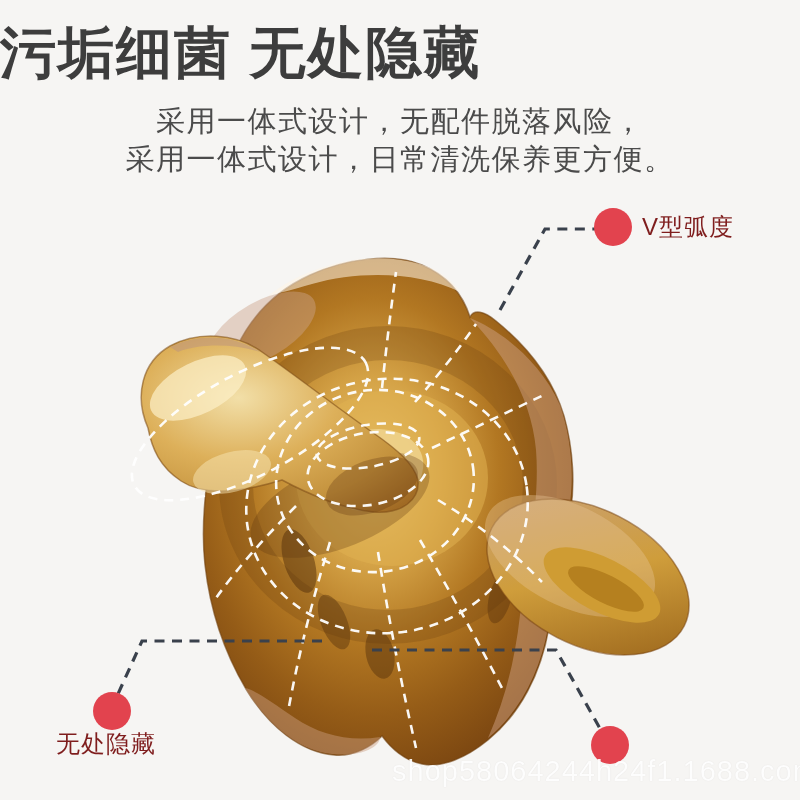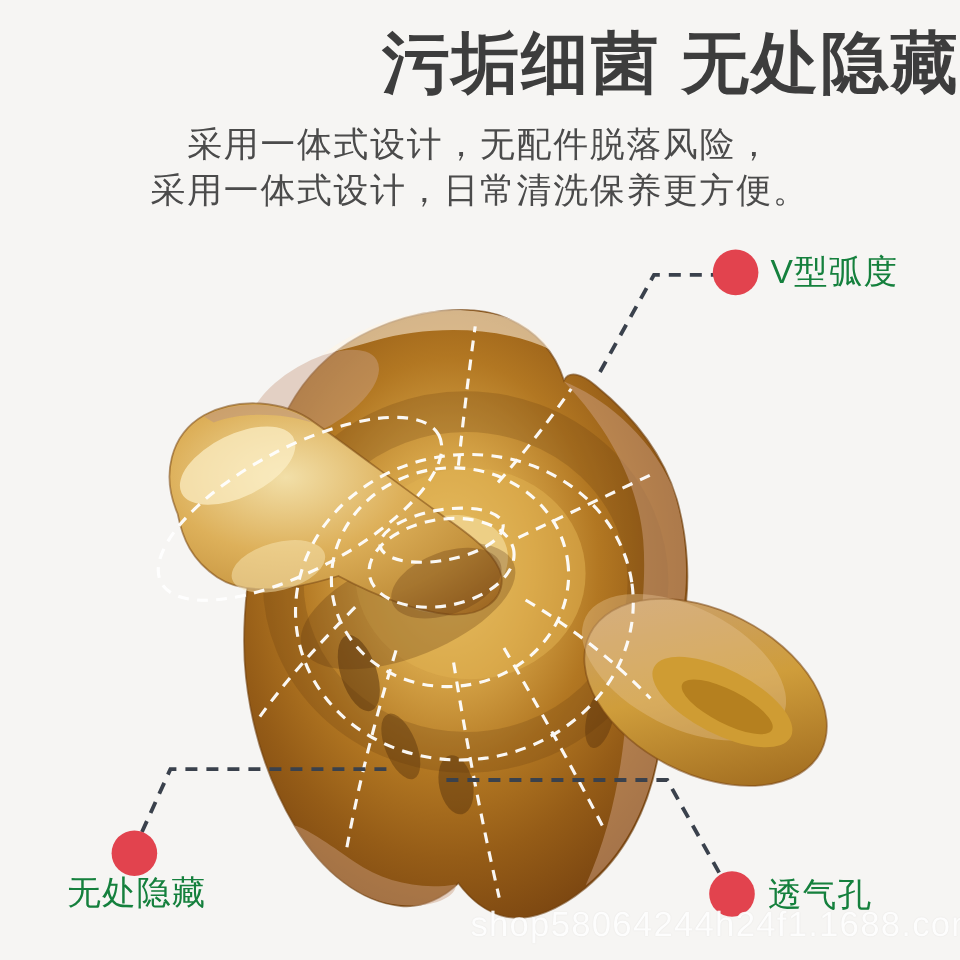--- a/index.html
+++ b/index.html
@@ -11,39 +11,39 @@
   }
   *{margin:0;padding:0;box-sizing:border-box;}
   html,body{background:#dddddd;}
   body{font-family:"Liberation Sans","DejaVu Sans",sans-serif;}
   .stage{
     position:relative;width:800px;height:800px;margin:0 auto;
     background:var(--bg);overflow:hidden;
   }
   .art{position:absolute;left:0;top:0;width:800px;height:800px;}
   .title{
-    position:absolute;left:0;right:0;top:24px;text-align:right;
+    position:absolute;left:0;right:0;top:24px;text-align:left;
     font-size:56px;line-height:58px;font-weight:700;color:var(--ink);
-    letter-spacing:2px;white-space:nowrap;margin-left:44px;
+    letter-spacing:2px;white-space:nowrap;
   }
   .subtitle{
     position:absolute;left:0;right:0;top:102px;text-align:center;
     font-size:29px;line-height:38px;font-weight:400;color:var(--subtext);
     letter-spacing:1.5px;
   }
   .callout-dot{
     position:absolute;width:38px;height:38px;border-radius:50%;
     background:var(--accent);
   }
   .dot-v-arc{left:594px;top:208px;}
   .dot-shield-base{left:93px;top:692px;}
   .dot-vent-hole{left:591px;top:726px;}
   .callout-label{
-    position:absolute;font-size:28px;line-height:32px;font-weight:500;
-    color:#15803d;letter-spacing:1px;white-space:nowrap;
+    position:absolute;font-size:24px;line-height:32px;font-weight:500;
+    color:#7f1d1d;letter-spacing:1px;white-space:nowrap;
   }
   .label-v-arc{left:642px;top:211px;}
   .label-shield-base{left:56px;top:728px;}
   .label-vent-hole{left:640px;top:730px;}
   .watermark{
     position:absolute;left:392px;top:755px;
     font-size:29px;line-height:32px;letter-spacing:1px;white-space:nowrap;
     color:rgba(255,255,255,0.92);
     text-shadow:0 0 1px rgba(120,115,110,0.18);
   }
@@ -169,16 +169,15 @@
     <div>采用一体式设计，日常清洗保养更方便。</div>
   </div>
 
   <div class="callout-dot dot-v-arc"></div>
   <div class="callout-label label-v-arc">V型弧度</div>
 
   <div class="callout-dot dot-shield-base"></div>
   <div class="callout-label label-shield-base">无处隐藏</div>
 
   <div class="callout-dot dot-vent-hole"></div>
-  <div class="callout-label label-vent-hole">透气孔</div>
 
   <div class="watermark">shop58064244h24f1.1688.com</div>
 </div>
 
 </body></html>

